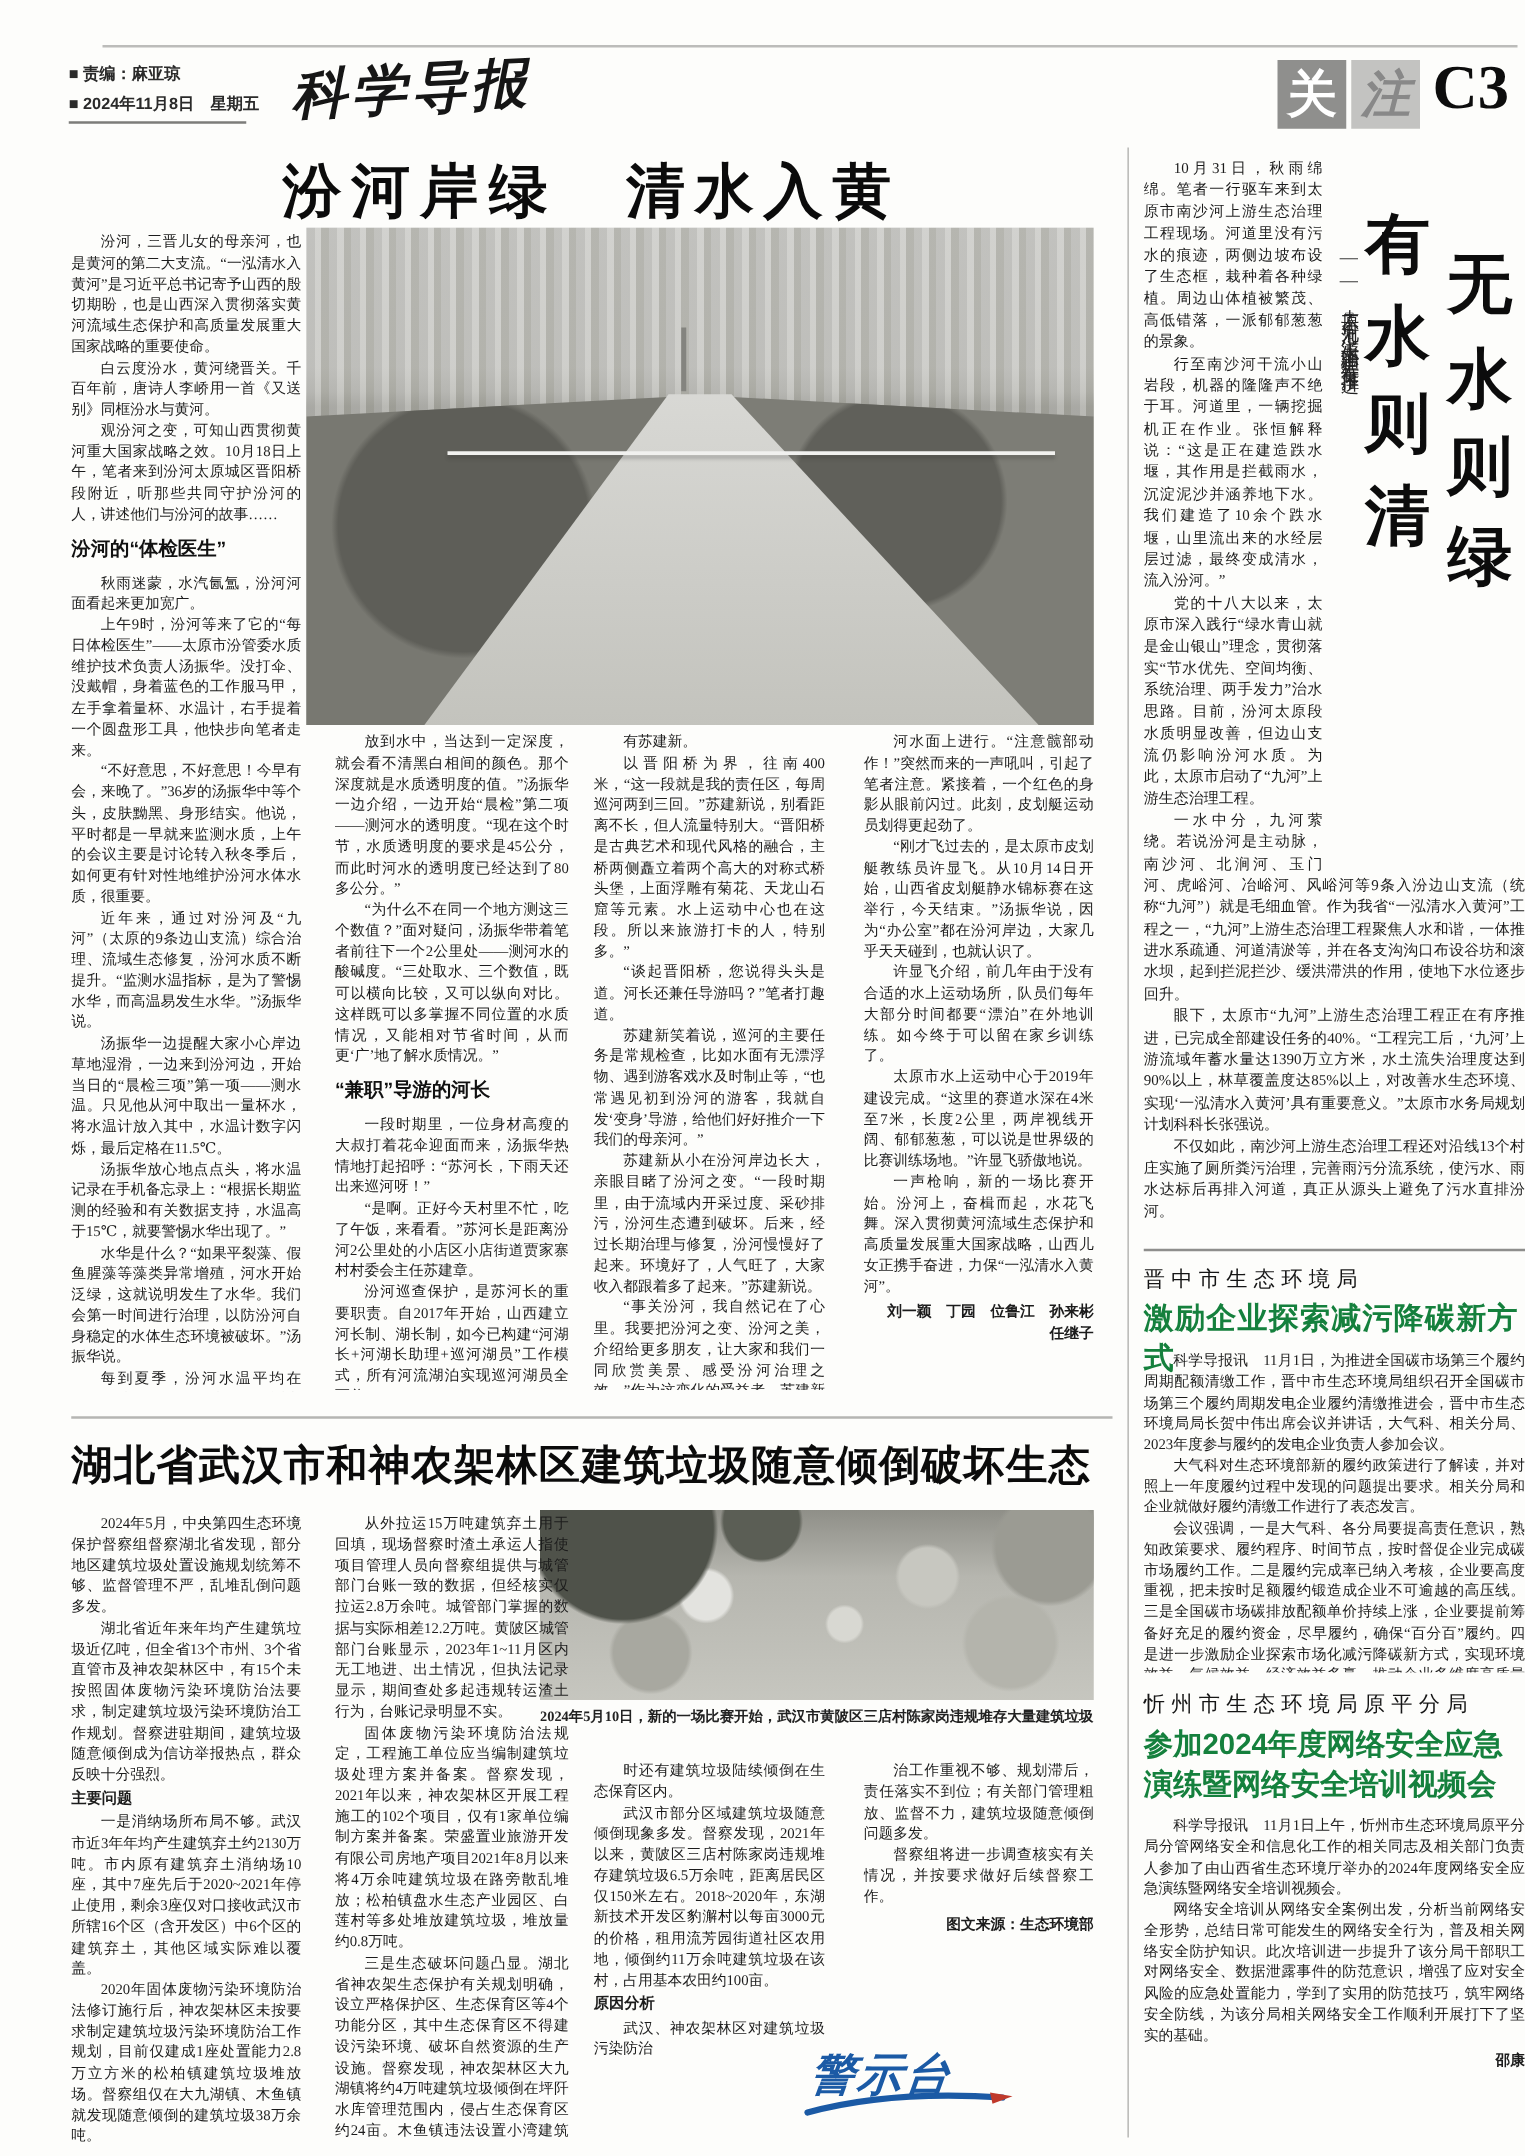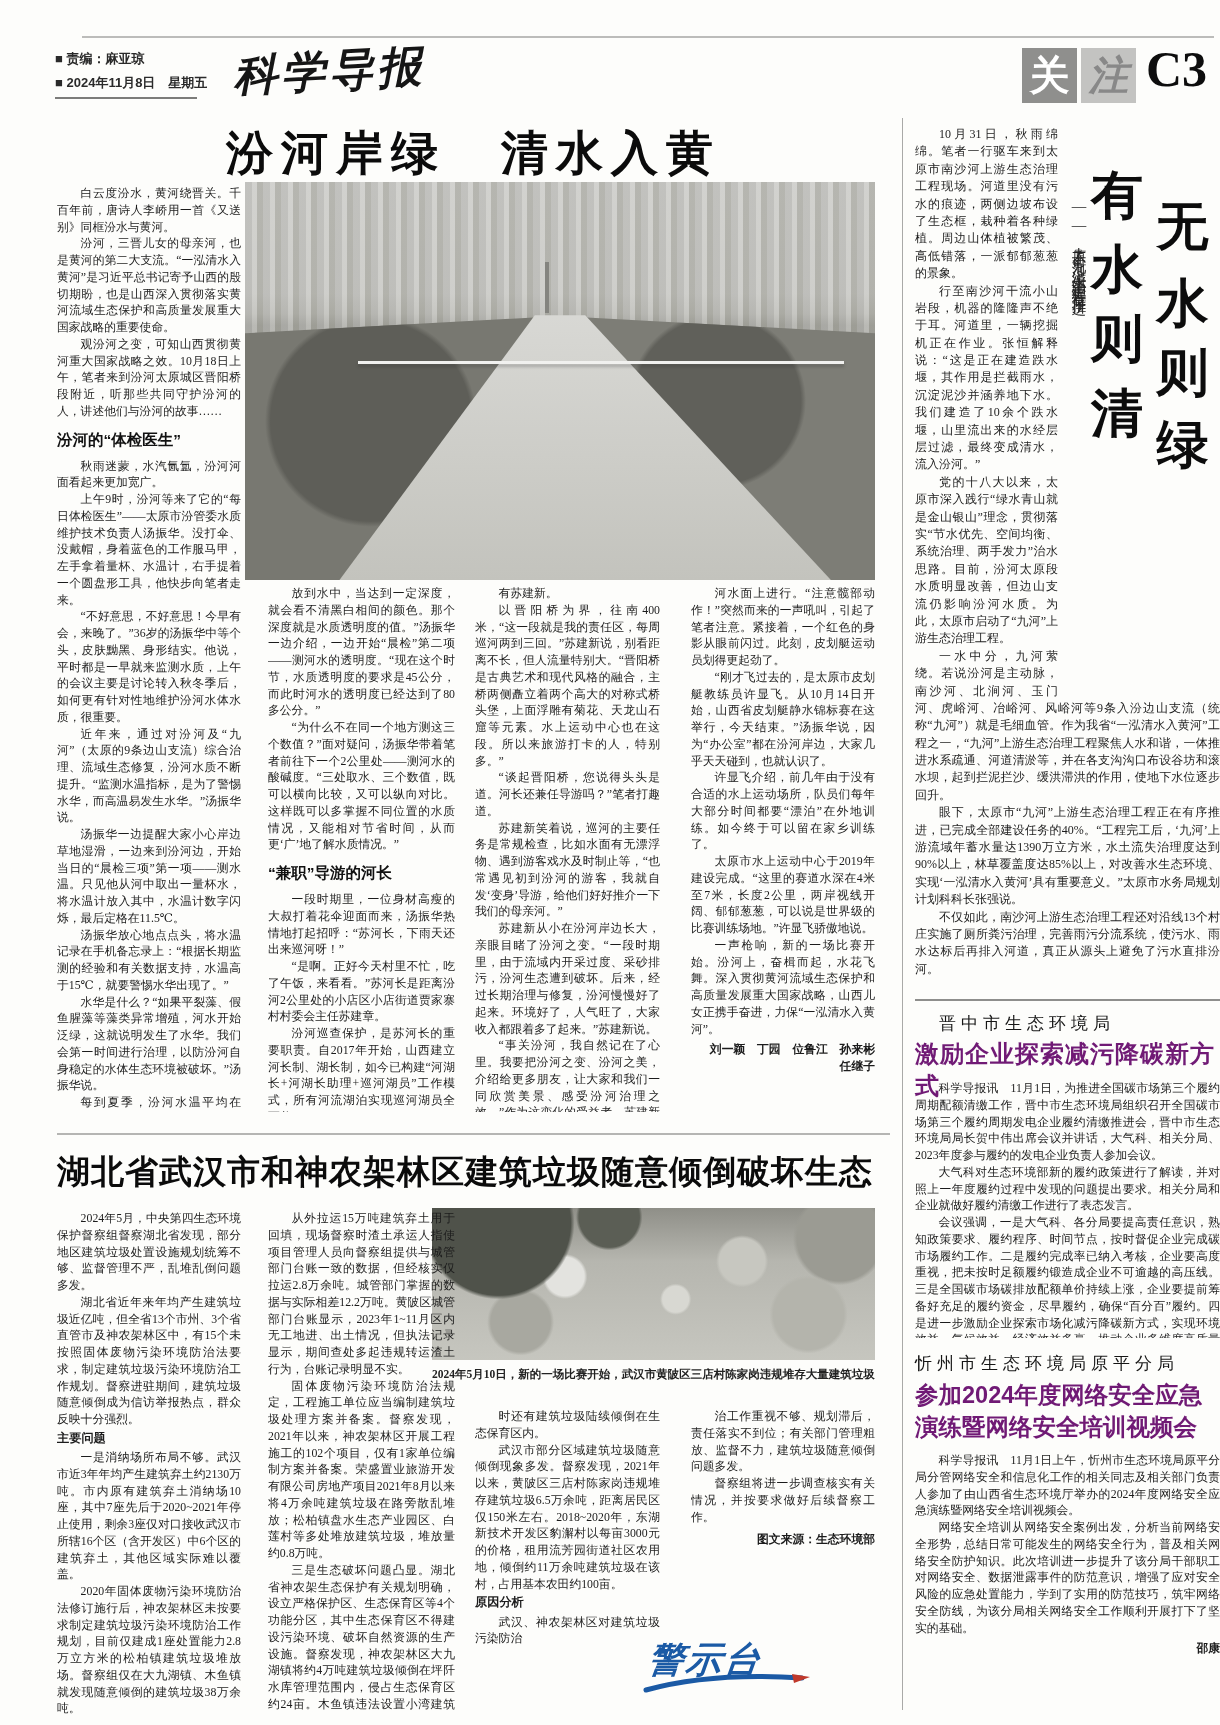--- a/index.html
+++ b/index.html
@@ -76,22 +76,22 @@
                flex-direction:row;justify-content:space-between;}
   .vsub{writing-mode:vertical-rl;text-orientation:upright;font-size:14.5px;letter-spacing:3px;
         color:#222;height:515px;margin-top:70px;font-family:"Liberation Serif",serif;}
   .vbig{writing-mode:vertical-rl;text-orientation:upright;font-size:52px;font-weight:bold;
         color:#0c0c0c;letter-spacing:72px;font-family:"Liberation Sans","DejaVu Sans",sans-serif;
         height:520px;overflow:hidden;}
   .vbig.offset{margin-top:34px;}
   
   .kicker{font-size:17px;letter-spacing:5px;color:#151515;
           font-family:"Liberation Sans","DejaVu Sans",sans-serif;}
-  .sub-headline{font-weight:bold;color:#701a75;font-family:"Liberation Sans","DejaVu Sans",sans-serif;}
-  .a3-kicker{left:915px;top:1012px;margin-left:24px;}
+  .sub-headline{font-weight:bold;color:#15803d;font-family:"Liberation Sans","DejaVu Sans",sans-serif;}
+  .a3-kicker{left:915px;top:1012px;}
   .a3-headline{left:915px;top:1038px;width:305px;font-size:24px;letter-spacing:1px;}
   .a3-body{left:915px;top:1080px;width:305px;height:258px;}
   .a4-kicker{left:915px;top:1352px;}
   .a4-headline{left:915px;top:1380px;width:305px;font-size:23.5px;line-height:1.35;}
   .a4-body{left:915px;top:1452px;width:305px;height:258px;}
   
   .jst-logo{left:648px;top:1636px;width:170px;height:64px;}
   .jst-text{font-size:36px;font-weight:bold;font-style:italic;color:#1b5aa5;letter-spacing:2px;
             font-family:"Liberation Sans","DejaVu Sans",sans-serif;transform:skewX(-6deg);
             display:inline-block;}
@@ -124,22 +124,22 @@
   <div class="abs photo1">
     <div class="layer p1-skyline"></div>
     <div class="p1-tower"></div>
     <div class="layer p1-bankL"></div>
     <div class="layer p1-bankR"></div>
     <div class="layer p1-river"></div>
     <div class="p1-bridge"></div>
   </div>
 
   <div class="col" style="left:57px;top:185px;width:184px;height:928px;">
+      <p class="k-p">汾河，三晋儿女的母亲河，也是黄河的第二大支流。“一泓清水入黄河”是习近平总书记寄予山西的殷切期盼，也是山西深入贯彻落实黄河流域生态保护和高质量发展重大国家战略的重要使命。</p>
       <p class="k-p">白云度汾水，黄河绕晋关。千百年前，唐诗人李峤用一首《又送别》同框汾水与黄河。</p>
-      <p class="k-p">汾河，三晋儿女的母亲河，也是黄河的第二大支流。“一泓清水入黄河”是习近平总书记寄予山西的殷切期盼，也是山西深入贯彻落实黄河流域生态保护和高质量发展重大国家战略的重要使命。</p>
       <p class="k-p">观汾河之变，可知山西贯彻黄河重大国家战略之效。10月18日上午，笔者来到汾河太原城区晋阳桥段附近，听那些共同守护汾河的人，讲述他们与汾河的故事……</p>
       <h3 class="k-h">汾河的“体检医生”</h3>
       <p class="k-p">秋雨迷蒙，水汽氤氲，汾河河面看起来更加宽广。</p>
       <p class="k-p">上午9时，汾河等来了它的“每日体检医生”——太原市汾管委水质维护技术负责人汤振华。没打伞、没戴帽，身着蓝色的工作服马甲，左手拿着量杯、水温计，右手提着一个圆盘形工具，他快步向笔者走来。</p>
       <p class="k-p">“不好意思，不好意思！今早有会，来晚了。”36岁的汤振华中等个头，皮肤黝黑、身形结实。他说，平时都是一早就来监测水质，上午的会议主要是讨论转入秋冬季后，如何更有针对性地维护汾河水体水质，很重要。</p>
       <p class="k-p">近年来，通过对汾河及“九河”（太原的9条边山支流）综合治理、流域生态修复，汾河水质不断提升。“监测水温指标，是为了警惕水华，而高温易发生水华。”汤振华说。</p>
       <p class="k-p">汤振华一边提醒大家小心岸边草地湿滑，一边来到汾河边，开始当日的“晨检三项”第一项——测水温。只见他从河中取出一量杯水，将水温计放入其中，水温计数字闪烁，最后定格在11.5℃。</p>
       <p class="k-p">汤振华放心地点点头，将水温记录在手机备忘录上：“根据长期监测的经验和有关数据支持，水温高于15℃，就要警惕水华出现了。”</p>
       <p class="k-p">水华是什么？“如果平裂藻、假鱼腥藻等藻类异常增殖，河水开始泛绿，这就说明发生了水华。我们会第一时间进行治理，以防汾河自身稳定的水体生态环境被破坏。”汤振华说。</p>
       <p class="k-p">每到夏季，汾河水温平均在25℃以上，为水华发生提供了适宜的环境。为此，汤振华和同事们白天几乎“住”在了岸边，持续监测河水的健康状态，并根据监测结果采取投放菌剂药剂、清理入汾口淤泥、定期投放鱼苗、打捞水草和水面垃圾等措施，全力保障景区水体生态持续稳定向好。</p>

